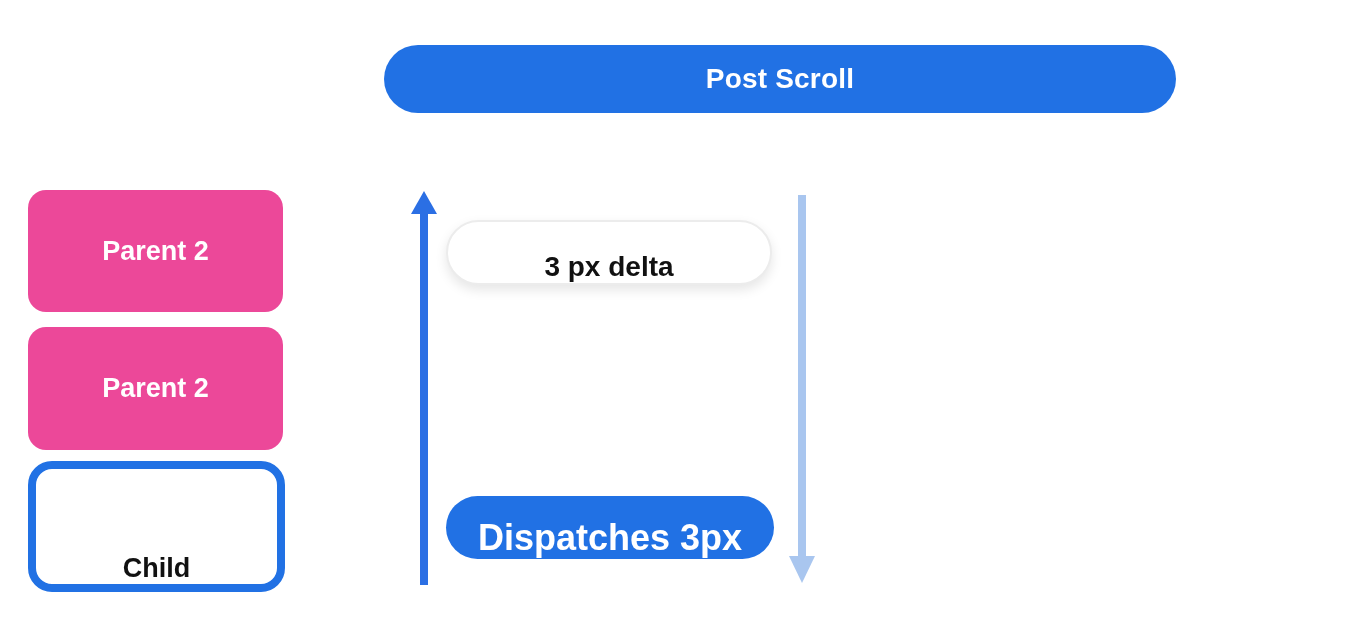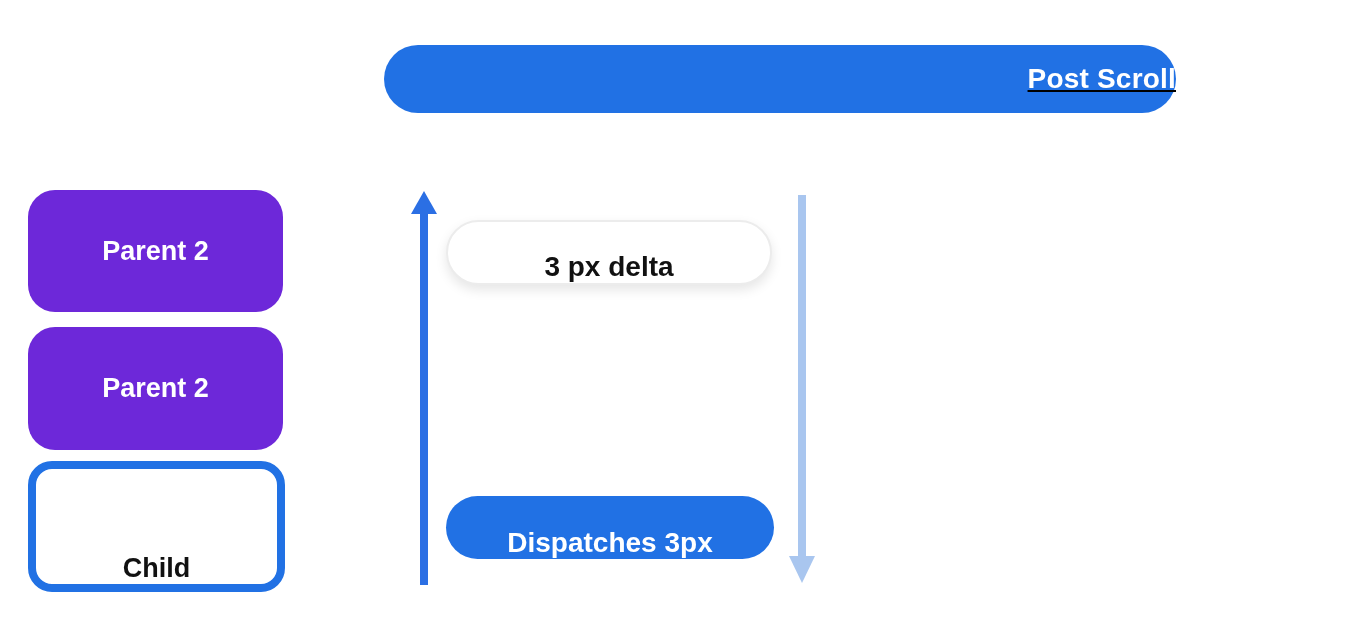--- a/index.html
+++ b/index.html
@@ -20,43 +20,42 @@
   .banner {
     position: absolute;
     left: 384px;
     top: 45px;
     width: 792px;
     height: 68px;
     background: #2171e4;
     border-radius: 34px;
     display: flex;
     align-items: center;
-    justify-content: flex-end;
-    text-decoration: underline;
+    justify-content: center;
   }
   .banner .label {
     color: #ffffff;
     font-size: 28px;
     font-weight: 700;
     letter-spacing: 0.2px;
   }
 
   
   .box {
     position: absolute;
     left: 28px;
     width: 255px;
     display: flex;
     align-items: center;
     justify-content: center;
     box-sizing: border-box;
   }
   .box.filled {
-    background: #6d28d9;
-    border-radius: 27px;
+    background: #ec4899;
+    border-radius: 18px;
   }
   .box.filled .label {
     color: #ffffff;
     font-size: 27px;
     font-weight: 700;
   }
   .box.outlined {
     background: #ffffff;
     border: 8px solid #2171e4;
     border-radius: 24px;
@@ -134,21 +133,21 @@
   .pill-dispatch {
     left: 446px;
     top: 496px;
     width: 328px;
     height: 63px;
     background: #2171e4;
     border-radius: 32px;
   }
   .pill-dispatch .label {
     color: #ffffff;
-    font-size: 28px;
+    font-size: 36px;
     font-weight: 700;
   }
 </style>
 </head>
 <body>
 
 <div class="canvas">
 
   <div class="banner">
     <span class="label">Post Scroll</span>

